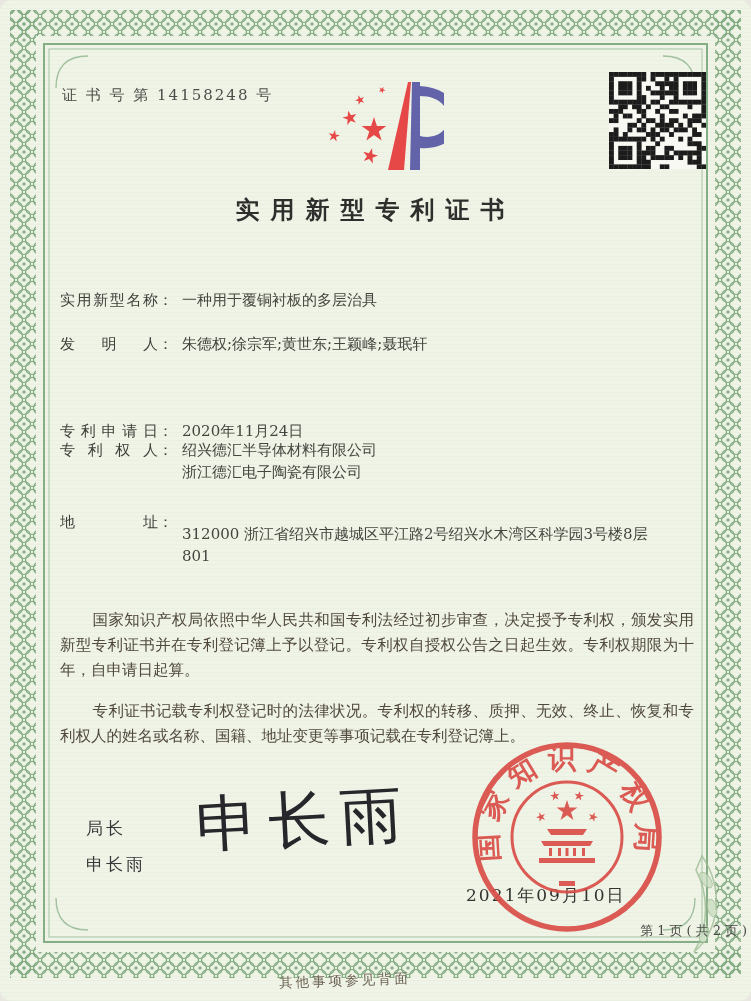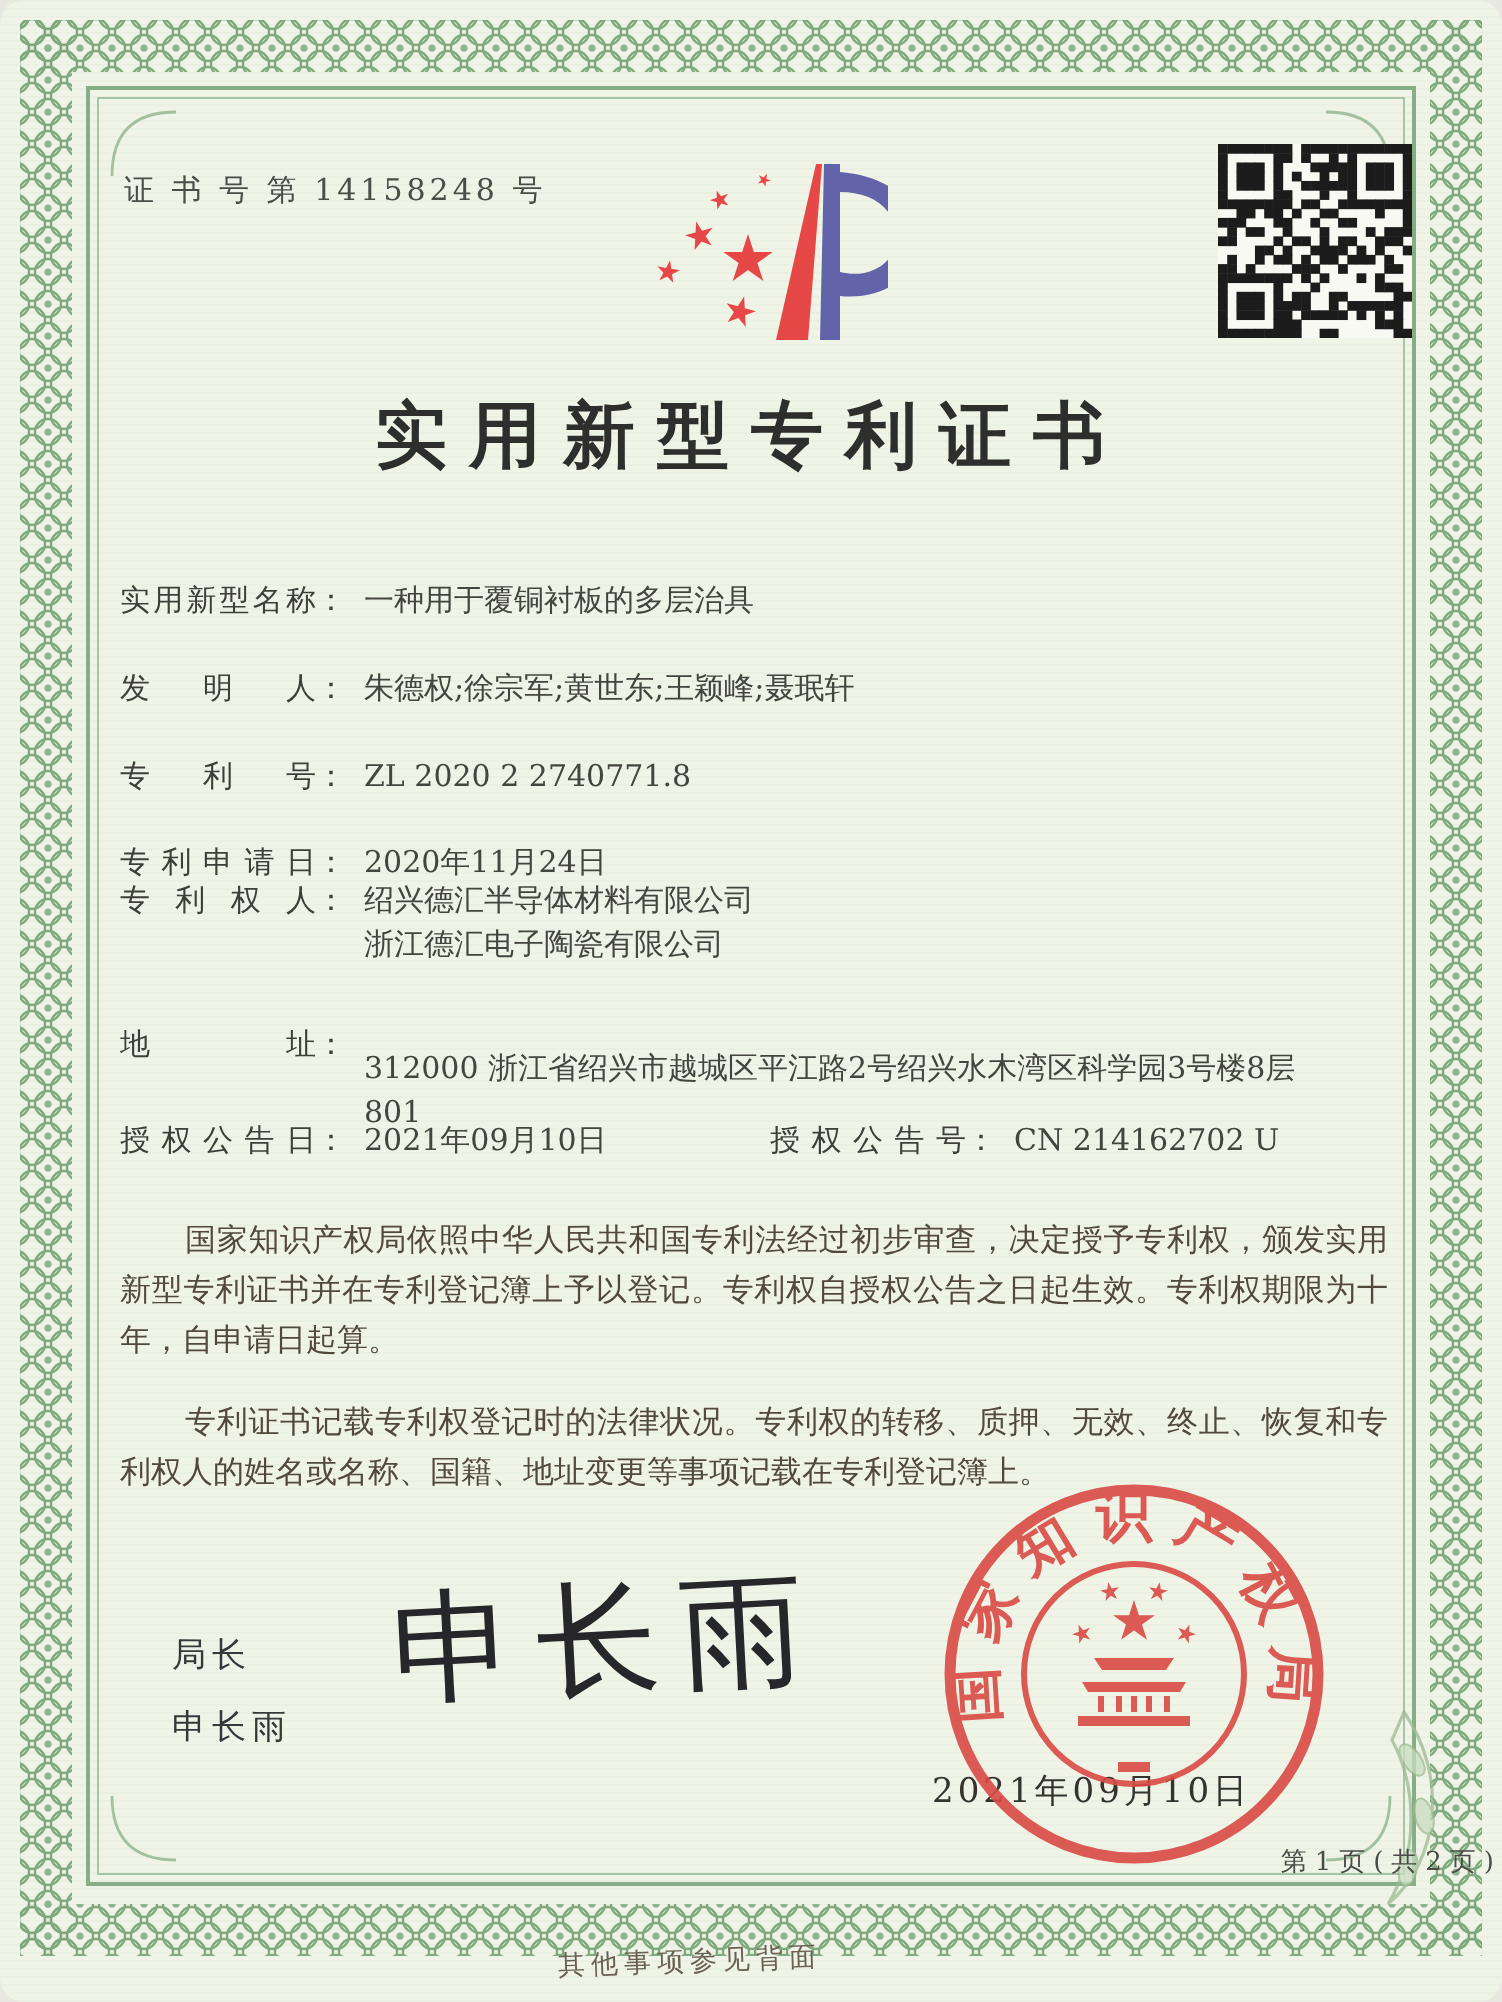--- a/index.html
+++ b/index.html
@@ -8,21 +8,21 @@
     background:#f0f4e7;
     background-image:repeating-linear-gradient(0deg, rgba(125,165,125,.05) 0 1px, transparent 1px 4px);
     font-family:"DejaVu Serif","Liberation Serif",serif;
     color:#3a3a38;overflow:hidden;border-radius:12px;
   }
   .frame-svg{position:absolute;left:0;top:0;width:751px;height:1001px;pointer-events:none;}
   .cert-no{position:absolute;left:62px;top:86px;font-size:15px;letter-spacing:2px;color:#4c4c48;}
   .logo{position:absolute;left:312px;top:78px;width:132px;height:96px;}
   .qr{position:absolute;left:609px;top:72px;width:97px;height:97px;background:#f7f9f2;}
   .title{position:absolute;left:0;top:194px;width:100%;text-align:center;
-    font-size:36px;font-weight:bold;letter-spacing:11px;color:#2e2e2c;}
+    font-size:24px;font-weight:bold;letter-spacing:11px;color:#2e2e2c;}
   .row{position:absolute;left:60px;font-size:15px;line-height:22px;color:#45453f;}
   .r1{top:289px}.r2{top:333px}.r3{top:377px}.r4{top:420px}.r5{top:439px}.r6{top:511px}.r7{top:559px}
   .flabel{display:inline-block;vertical-align:top;color:#3f3f3a;}
   .flabel-text{display:inline-block;width:98px;text-align:justify;text-align-last:justify;}
   .fvalue{display:inline-block;vertical-align:top;margin-left:9px;color:#45453f;}
   .fvalue.wrap{width:478px;margin-top:12px;}
   .grant-no{position:absolute;left:325px;top:0;white-space:nowrap;}
   .paras{position:absolute;left:60px;top:592px;width:634px;font-size:15.5px;line-height:25px;color:#50493c;}
   .paras p{margin:16px 0 3px 0;text-indent:2.1em;text-align:justify;}
   .officer{position:absolute;left:86px;top:810px;font-size:17px;letter-spacing:3px;color:#38383a;line-height:36px;}
@@ -333,35 +333,28 @@
   </div>
 
   <div class="title">实用新型专利证书</div>
 
   <div class="row r1">
     <span class="flabel"><span class="flabel-text">实用新型名称</span><span>：</span></span><span class="fvalue">一种用于覆铜衬板的多层治具</span>
   </div>
   <div class="row r2">
     <span class="flabel"><span class="flabel-text">发明人</span><span>：</span></span><span class="fvalue">朱德权;徐宗军;黄世东;王颖峰;聂珉轩</span>
   </div>
-  <div class="row r3">
-    <span class="flabel"><span class="flabel-text">专利号</span><span>：</span></span><span class="fvalue">ZL 2020 2 2740771.8</span>
-  </div>
   <div class="row r4">
     <span class="flabel"><span class="flabel-text">专利申请日</span><span>：</span></span><span class="fvalue">2020年11月24日</span>
   </div>
   <div class="row r5">
     <span class="flabel"><span class="flabel-text">专利权人</span><span>：</span></span><span class="fvalue"><span style="display:block">绍兴德汇半导体材料有限公司</span><span style="display:block">浙江德汇电子陶瓷有限公司</span></span>
   </div>
   <div class="row r6">
     <span class="flabel"><span class="flabel-text">地址</span><span>：</span></span><span class="fvalue wrap">312000 浙江省绍兴市越城区平江路2号绍兴水木湾区科学园3号楼8层801</span>
-  </div>
-  <div class="row r7">
-    <span class="flabel"><span class="flabel-text">授权公告日</span><span>：</span></span><span class="fvalue">2021年09月10日</span>
-    <span class="grant-no"><span class="flabel"><span class="flabel-text">授权公告号</span><span>：</span></span><span class="fvalue">CN 214162702 U</span></span>
   </div>
 
   <div class="paras">
     <p>国家知识产权局依照中华人民共和国专利法经过初步审查，决定授予专利权，颁发实用新型专利证书并在专利登记簿上予以登记。专利权自授权公告之日起生效。专利权期限为十年，自申请日起算。</p>
     <p>专利证书记载专利权登记时的法律状况。专利权的转移、质押、无效、终止、恢复和专利权人的姓名或名称、国籍、地址变更等事项记载在专利登记簿上。</p>
   </div>
 
   <div class="officer">
     <div>局长</div>
     <div>申长雨</div>

